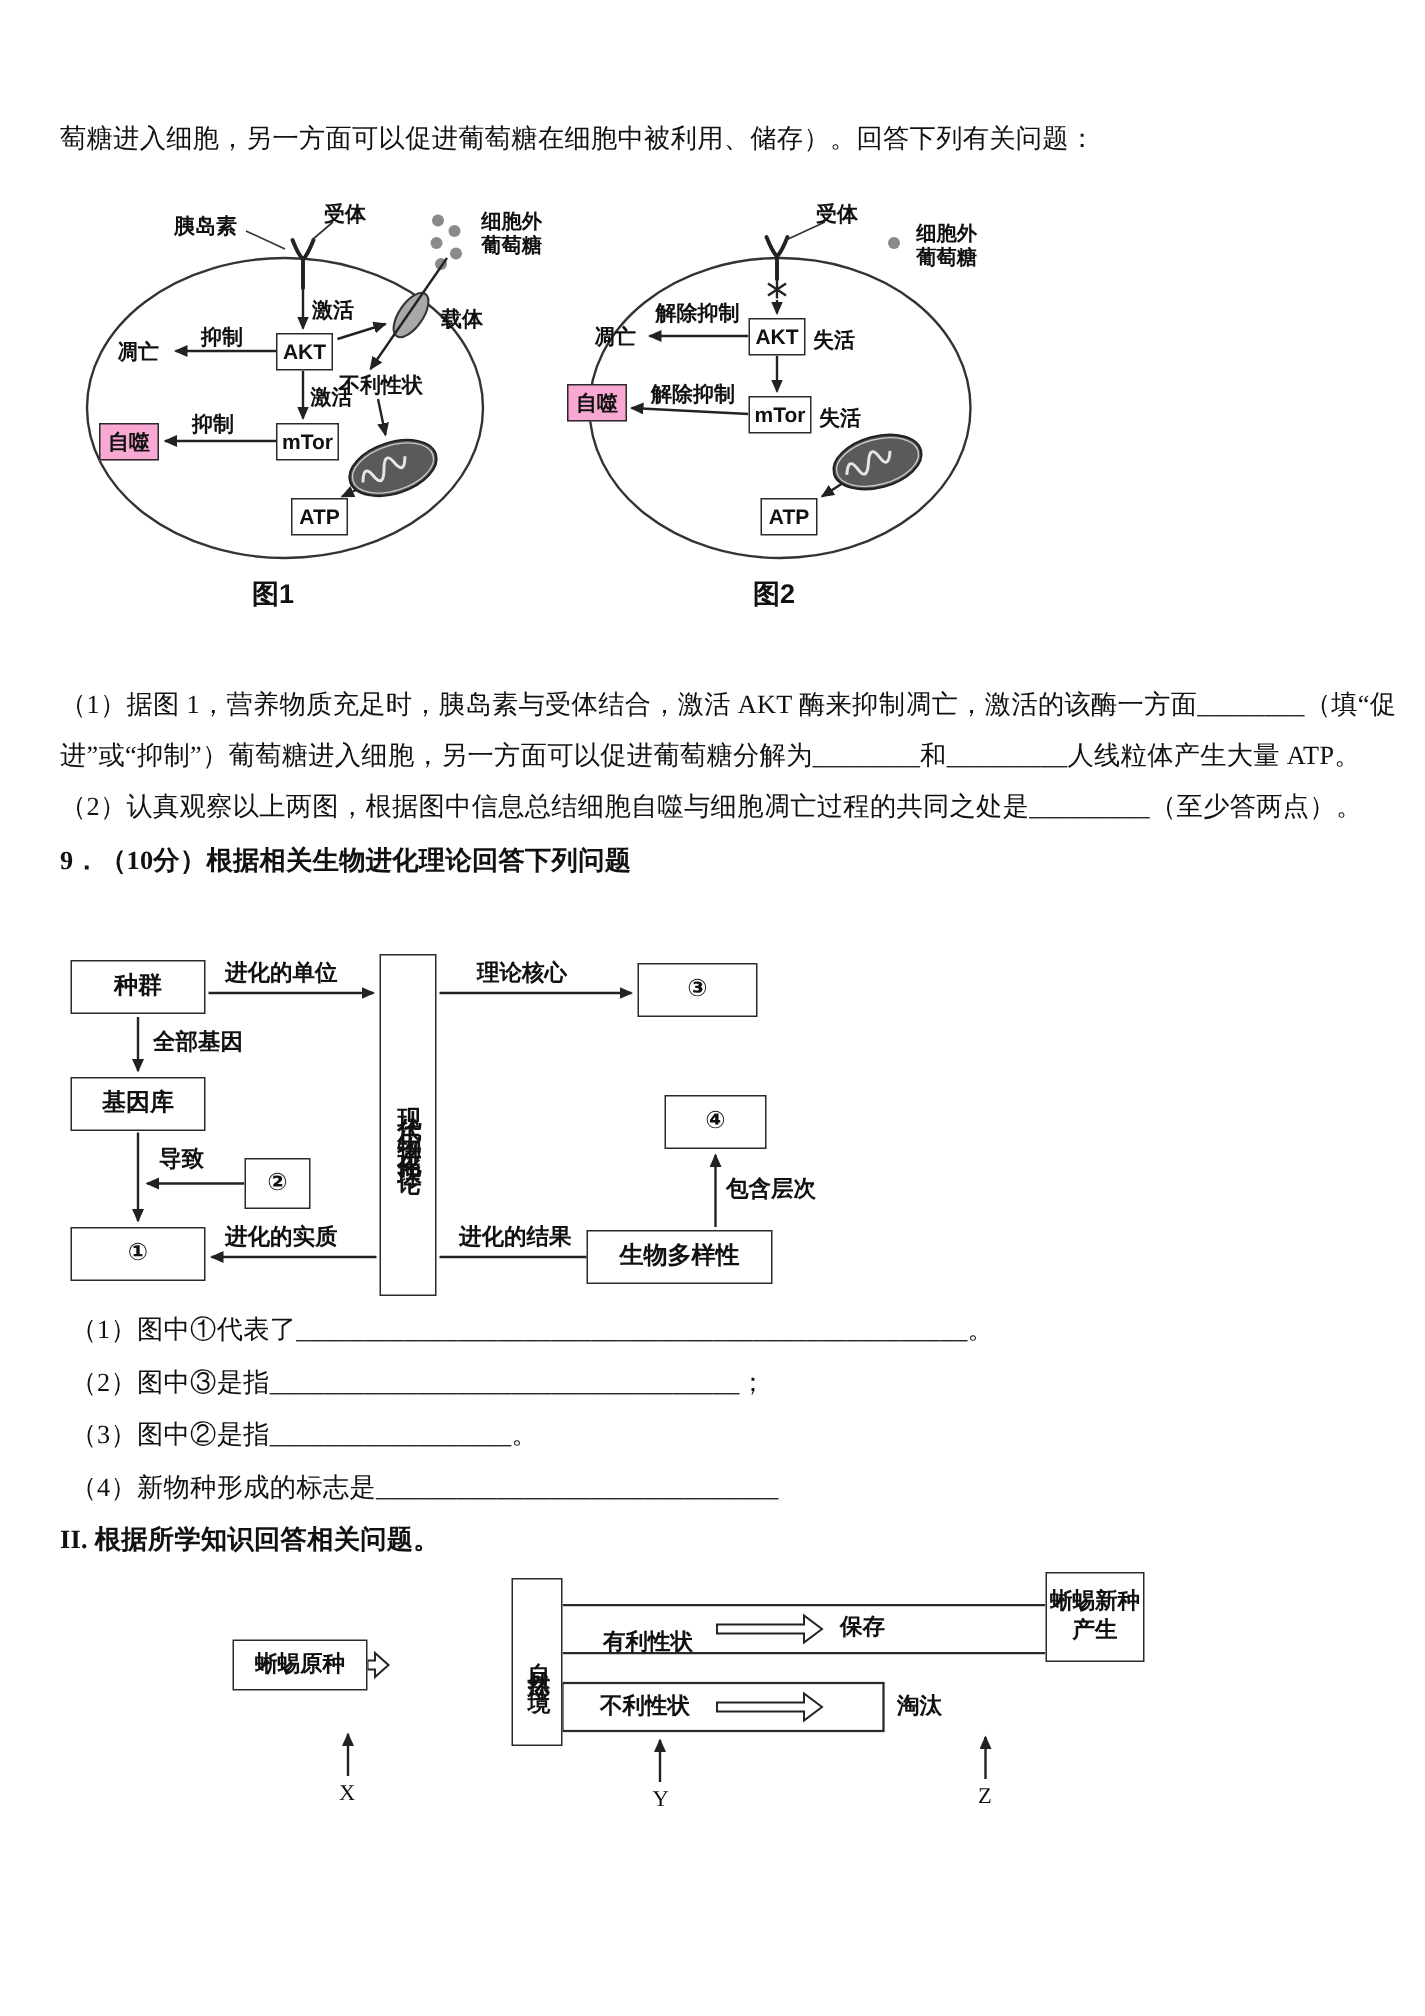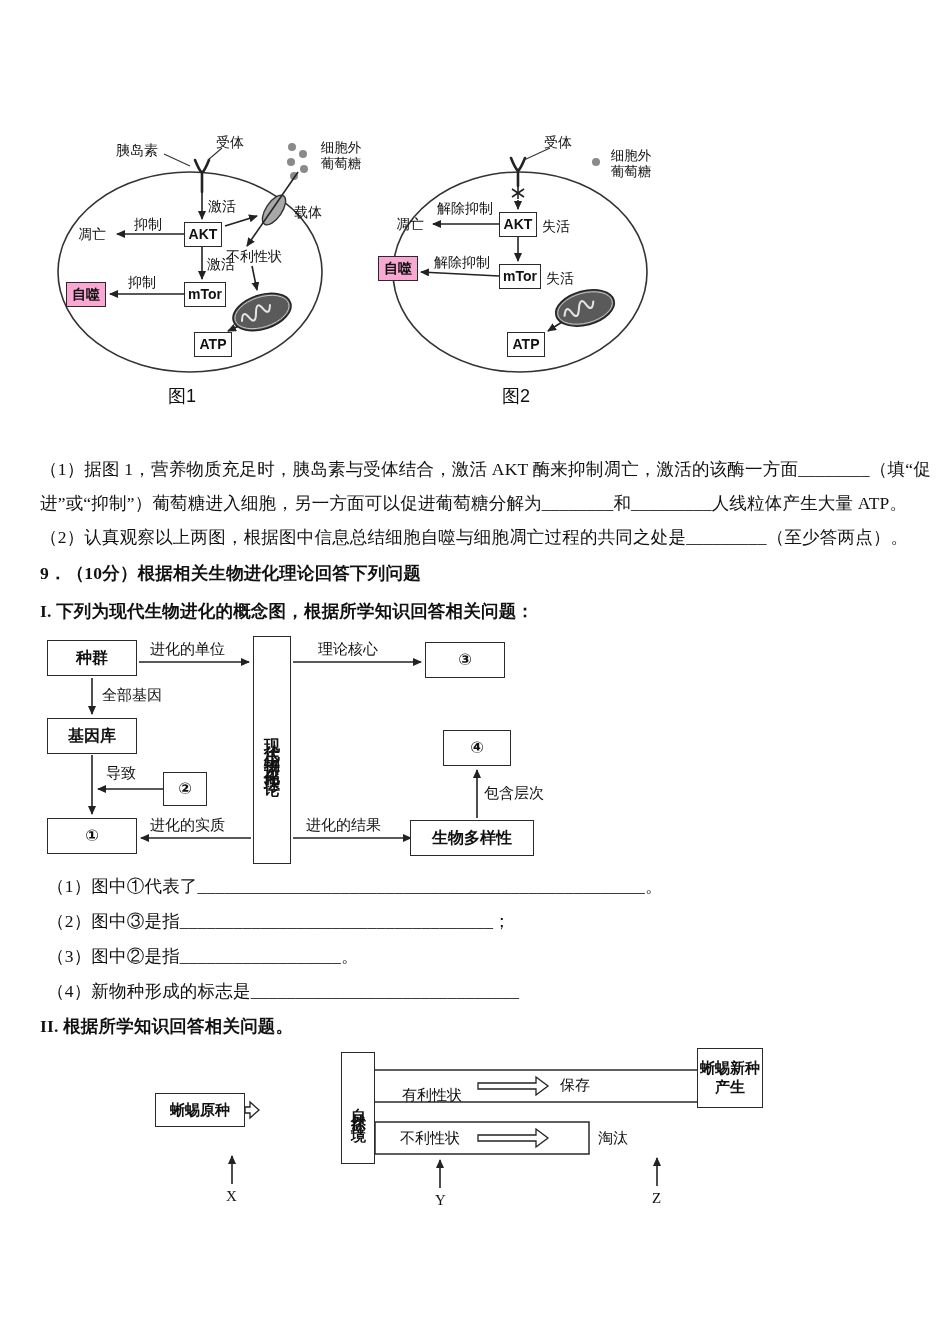--- a/index.html
+++ b/index.html
@@ -8,41 +8,42 @@
     position:relative; width:950px; height:1344px; background:#ffffff;
     margin:0 auto; font-family:"Liberation Serif","DejaVu Serif",serif;
     color:#111; overflow:hidden;
   }
   .tline { position:absolute; left:40px; font-size:17.5px; white-space:nowrap; letter-spacing:.2px; }
   .bold { font-weight:bold; }
   .diagram { position:absolute; left:0; width:950px; }
   .diagram svg { position:absolute; left:0; top:0; }
   .lbl {
     position:absolute; font-family:"Liberation Sans","DejaVu Sans",sans-serif;
-    font-weight:normal; font-size:14px; white-space:nowrap; color:#111; line-height:1.15;
+    font-weight:bold; font-size:14px; white-space:nowrap; color:#111; line-height:1.15;
   }
   .lbl.wrap { white-space:normal; text-align:center; }
   .box {
     position:absolute; border:1.6px solid #2a2a2a; background:#fff;
     display:flex; align-items:center; justify-content:center;
     font-family:"Liberation Sans","DejaVu Sans",sans-serif; font-weight:bold;
     font-size:14px; text-align:center; line-height:1.25;
   }
   .box.gray { background:#f9a8d4; }
   .box.big { font-size:16px;text-align:right; }
   .box.wrapbox { white-space:normal; }
   .vtext { writing-mode:vertical-rl; text-orientation:upright; letter-spacing:6px; }
   .caption { font-size:18px; }
   .xyz { position:absolute; font-family:"Liberation Serif","DejaVu Serif",serif; font-size:15px; font-weight:normal; }
 </style>
 </head>
 <body>
 
 <div class="page">
 
+  <div class="tline" style="top:80px">萄糖进入细胞，另一方面可以促进葡萄糖在细胞中被利用、储存）。回答下列有关问题：</div>
 
   <div class="diagram" style="top:128px;height:292px">
     <svg width="950" height="292">
       <defs>
         <marker id="ahc" markerWidth="11" markerHeight="9" refX="8" refY="4" orient="auto" markerUnits="userSpaceOnUse">
           <path d="M0,0 L9,4 L0,8 Z" fill="#222"></path>
         </marker>
       </defs>
 
       <g>
@@ -139,21 +140,20 @@
     <div class="box" style="left:499px;top:136px;width:42px;height:25px">mTor</div>
     <div class="lbl" style="left:546px;top:142px">失活</div>
     <div class="box" style="left:507px;top:204px;width:38px;height:25px">ATP</div>
     <div class="lbl caption" style="left:502px;top:258px">图2</div>
   </div>
 
   <div class="tline" style="top:457px">（1）据图 1，营养物质充足时，胰岛素与受体结合，激活 AKT 酶来抑制凋亡，激活的该酶一方面________（填“促</div>
   <div class="tline" style="top:491px">进”或“抑制”）葡萄糖进入细胞，另一方面可以促进葡萄糖分解为________和_________人线粒体产生大量 ATP。</div>
   <div class="tline" style="top:525px">（2）认真观察以上两图，根据图中信息总结细胞自噬与细胞凋亡过程的共同之处是_________（至少答两点）。</div>
   <div class="tline bold" style="top:561px">9．（10分）根据相关生物进化理论回答下列问题</div>
-  <div class="tline bold" style="top:599px">I. 下列为现代生物进化的概念图，根据所学知识回答相关问题：</div>
 
   <div class="diagram" style="top:632px;height:240px">
     <svg width="950" height="240">
       <defs>
         <marker id="ahp" markerWidth="11" markerHeight="9" refX="8" refY="4" orient="auto" markerUnits="userSpaceOnUse">
           <path d="M0,0 L9,4 L0,8 Z" fill="#222"></path>
         </marker>
       </defs>
       <g stroke="#222" stroke-width="1.6" fill="none">
         <line x1="139" y1="30" x2="249" y2="30" marker-end="url(#ahp)"></line>
@@ -174,21 +174,21 @@
     <div class="box big" style="left:425px;top:10px;width:80px;height:36px">③</div>
     <div class="lbl" style="left:102px;top:54px;font-size:15px">全部基因</div>
     <div class="box big" style="left:47px;top:86px;width:90px;height:36px">基因库</div>
     <div class="lbl" style="left:106px;top:132px;font-size:15px">导致</div>
     <div class="box big" style="left:163px;top:140px;width:44px;height:34px">②</div>
     <div class="box big" style="left:443px;top:98px;width:68px;height:36px">④</div>
     <div class="lbl" style="left:484px;top:152px;font-size:15px">包含层次</div>
     <div class="box big" style="left:47px;top:186px;width:90px;height:36px">①</div>
     <div class="lbl" style="left:150px;top:184px;font-size:15px">进化的实质</div>
     <div class="lbl" style="left:306px;top:184px;font-size:15px">进化的结果</div>
-    <div class="box big" style="left:410px;top:188px;width:124px;height:36px">生物多样性</div>
+    <div class="box big" style="left:391px;top:188px;width:124px;height:36px">生物多样性</div>
   </div>
 
   <div class="tline" style="top:874px;left:47px">（1）图中①代表了__________________________________________________。</div>
   <div class="tline" style="top:909px;left:47px">（2）图中③是指___________________________________；</div>
   <div class="tline" style="top:944px;left:47px">（3）图中②是指__________________。</div>
   <div class="tline" style="top:979px;left:47px">（4）新物种形成的标志是______________________________</div>
   <div class="tline bold" style="top:1014px">II. 根据所学知识回答相关问题。</div>
 
   <div class="diagram" style="top:1042px;height:170px">
     <svg width="950" height="170">

